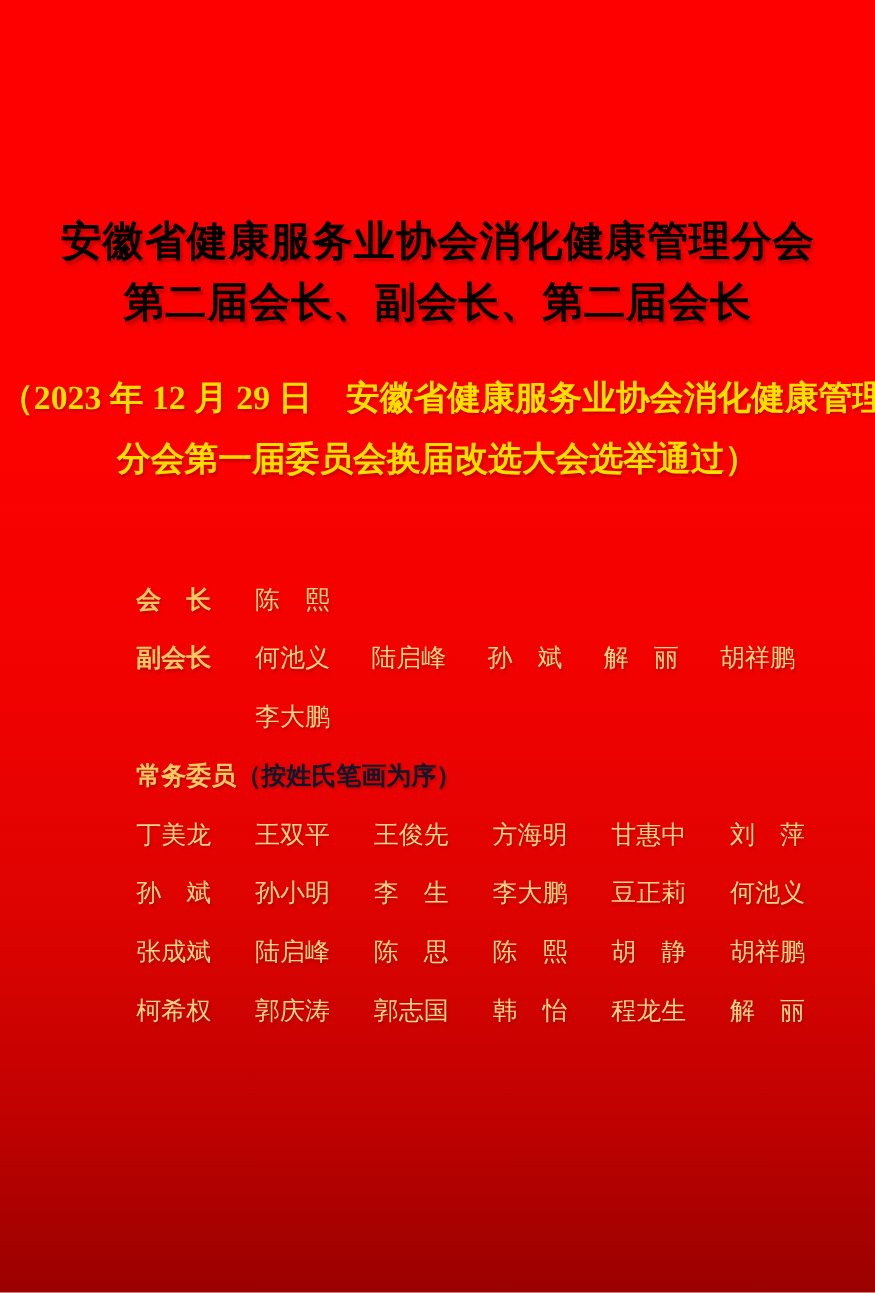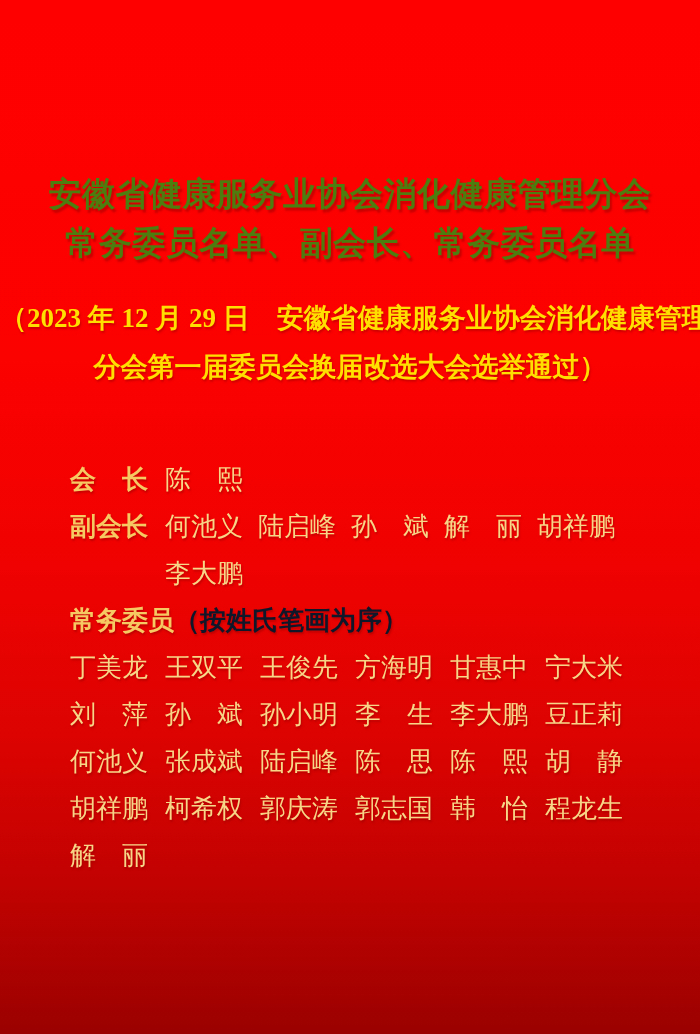--- a/index.html
+++ b/index.html
@@ -19,43 +19,43 @@
   .page { position: relative; width: 700px; height: 1034px; }
 
   
   .title {
     margin: 170px 0 0 0;
     text-align: center;
     font-family: "Liberation Serif", "DejaVu Serif", serif;
     font-weight: bold;
     font-size: 33px;
     line-height: 49px;
-    color: #4d7c0f;
+    color: #000000;
     text-shadow: 2px 3px 2px rgba(140,0,0,0.45);
     letter-spacing: 0.5px;
   }
   .title-line { display: block; }
 
   
   .subtitle {
     margin-top: 26px;
     text-align: center;
     font-family: "Liberation Serif", "DejaVu Serif", serif;
     font-weight: bold;
     font-size: 27px;
     line-height: 49px;
     color: #ffdf00;
     text-shadow: 1px 2px 2px rgba(140,0,0,0.4);
   }
   .subtitle-line { display: block; white-space: pre; }
 
   
   .roster {
-    margin: 64px 0 0 70px;
-    font-size: 26px;
+    margin: 64px 0 0 109px;
+    font-size: 20px;
     color: #f8d687;
     text-shadow: 1px 2px 2px rgba(130,0,0,0.4);
   }
   .row { height: 47px; display: flex; align-items: center; }
   .label {
     flex: none;
     width: 78px;
     margin-right: 17px;
     font-family: "Liberation Sans", "DejaVu Sans", sans-serif;
     font-weight: bold;
@@ -91,21 +91,21 @@
     font-family: "Liberation Serif", "DejaVu Serif", serif;
   }
 </style>
 </head>
 <body>
 
 <div class="page">
 
   <h1 class="title">
     <span class="title-line">安徽省健康服务业协会消化健康管理分会</span>
-    <span class="title-line">常务委员名单、副会长、常务委员名单</span>
+    <span class="title-line">第二届会长、副会长、第二届会长</span>
   </h1>
 
   <div class="subtitle">
     <span class="subtitle-line">（2023 年 12 月 29 日　安徽省健康服务业协会消化健康管理</span>
     <span class="subtitle-line">分会第一届委员会换届改选大会选举通过）</span>
   </div>
 
   <div class="roster">
 
     <div class="row">
@@ -130,21 +130,20 @@
       <span class="label wide">常务委员</span>
       <span class="note">（按姓氏笔画为序）</span>
     </div>
 
     <div class="grid">
       <span class="cell">丁美龙</span>
       <span class="cell">王双平</span>
       <span class="cell">王俊先</span>
       <span class="cell">方海明</span>
       <span class="cell">甘惠中</span>
-      <span class="cell">宁大米</span>
 
       <span class="cell">刘　萍</span>
       <span class="cell">孙　斌</span>
       <span class="cell">孙小明</span>
       <span class="cell">李　生</span>
       <span class="cell">李大鹏</span>
 
       <span class="cell">豆正莉</span>
       <span class="cell">何池义</span>
       <span class="cell">张成斌</span>

